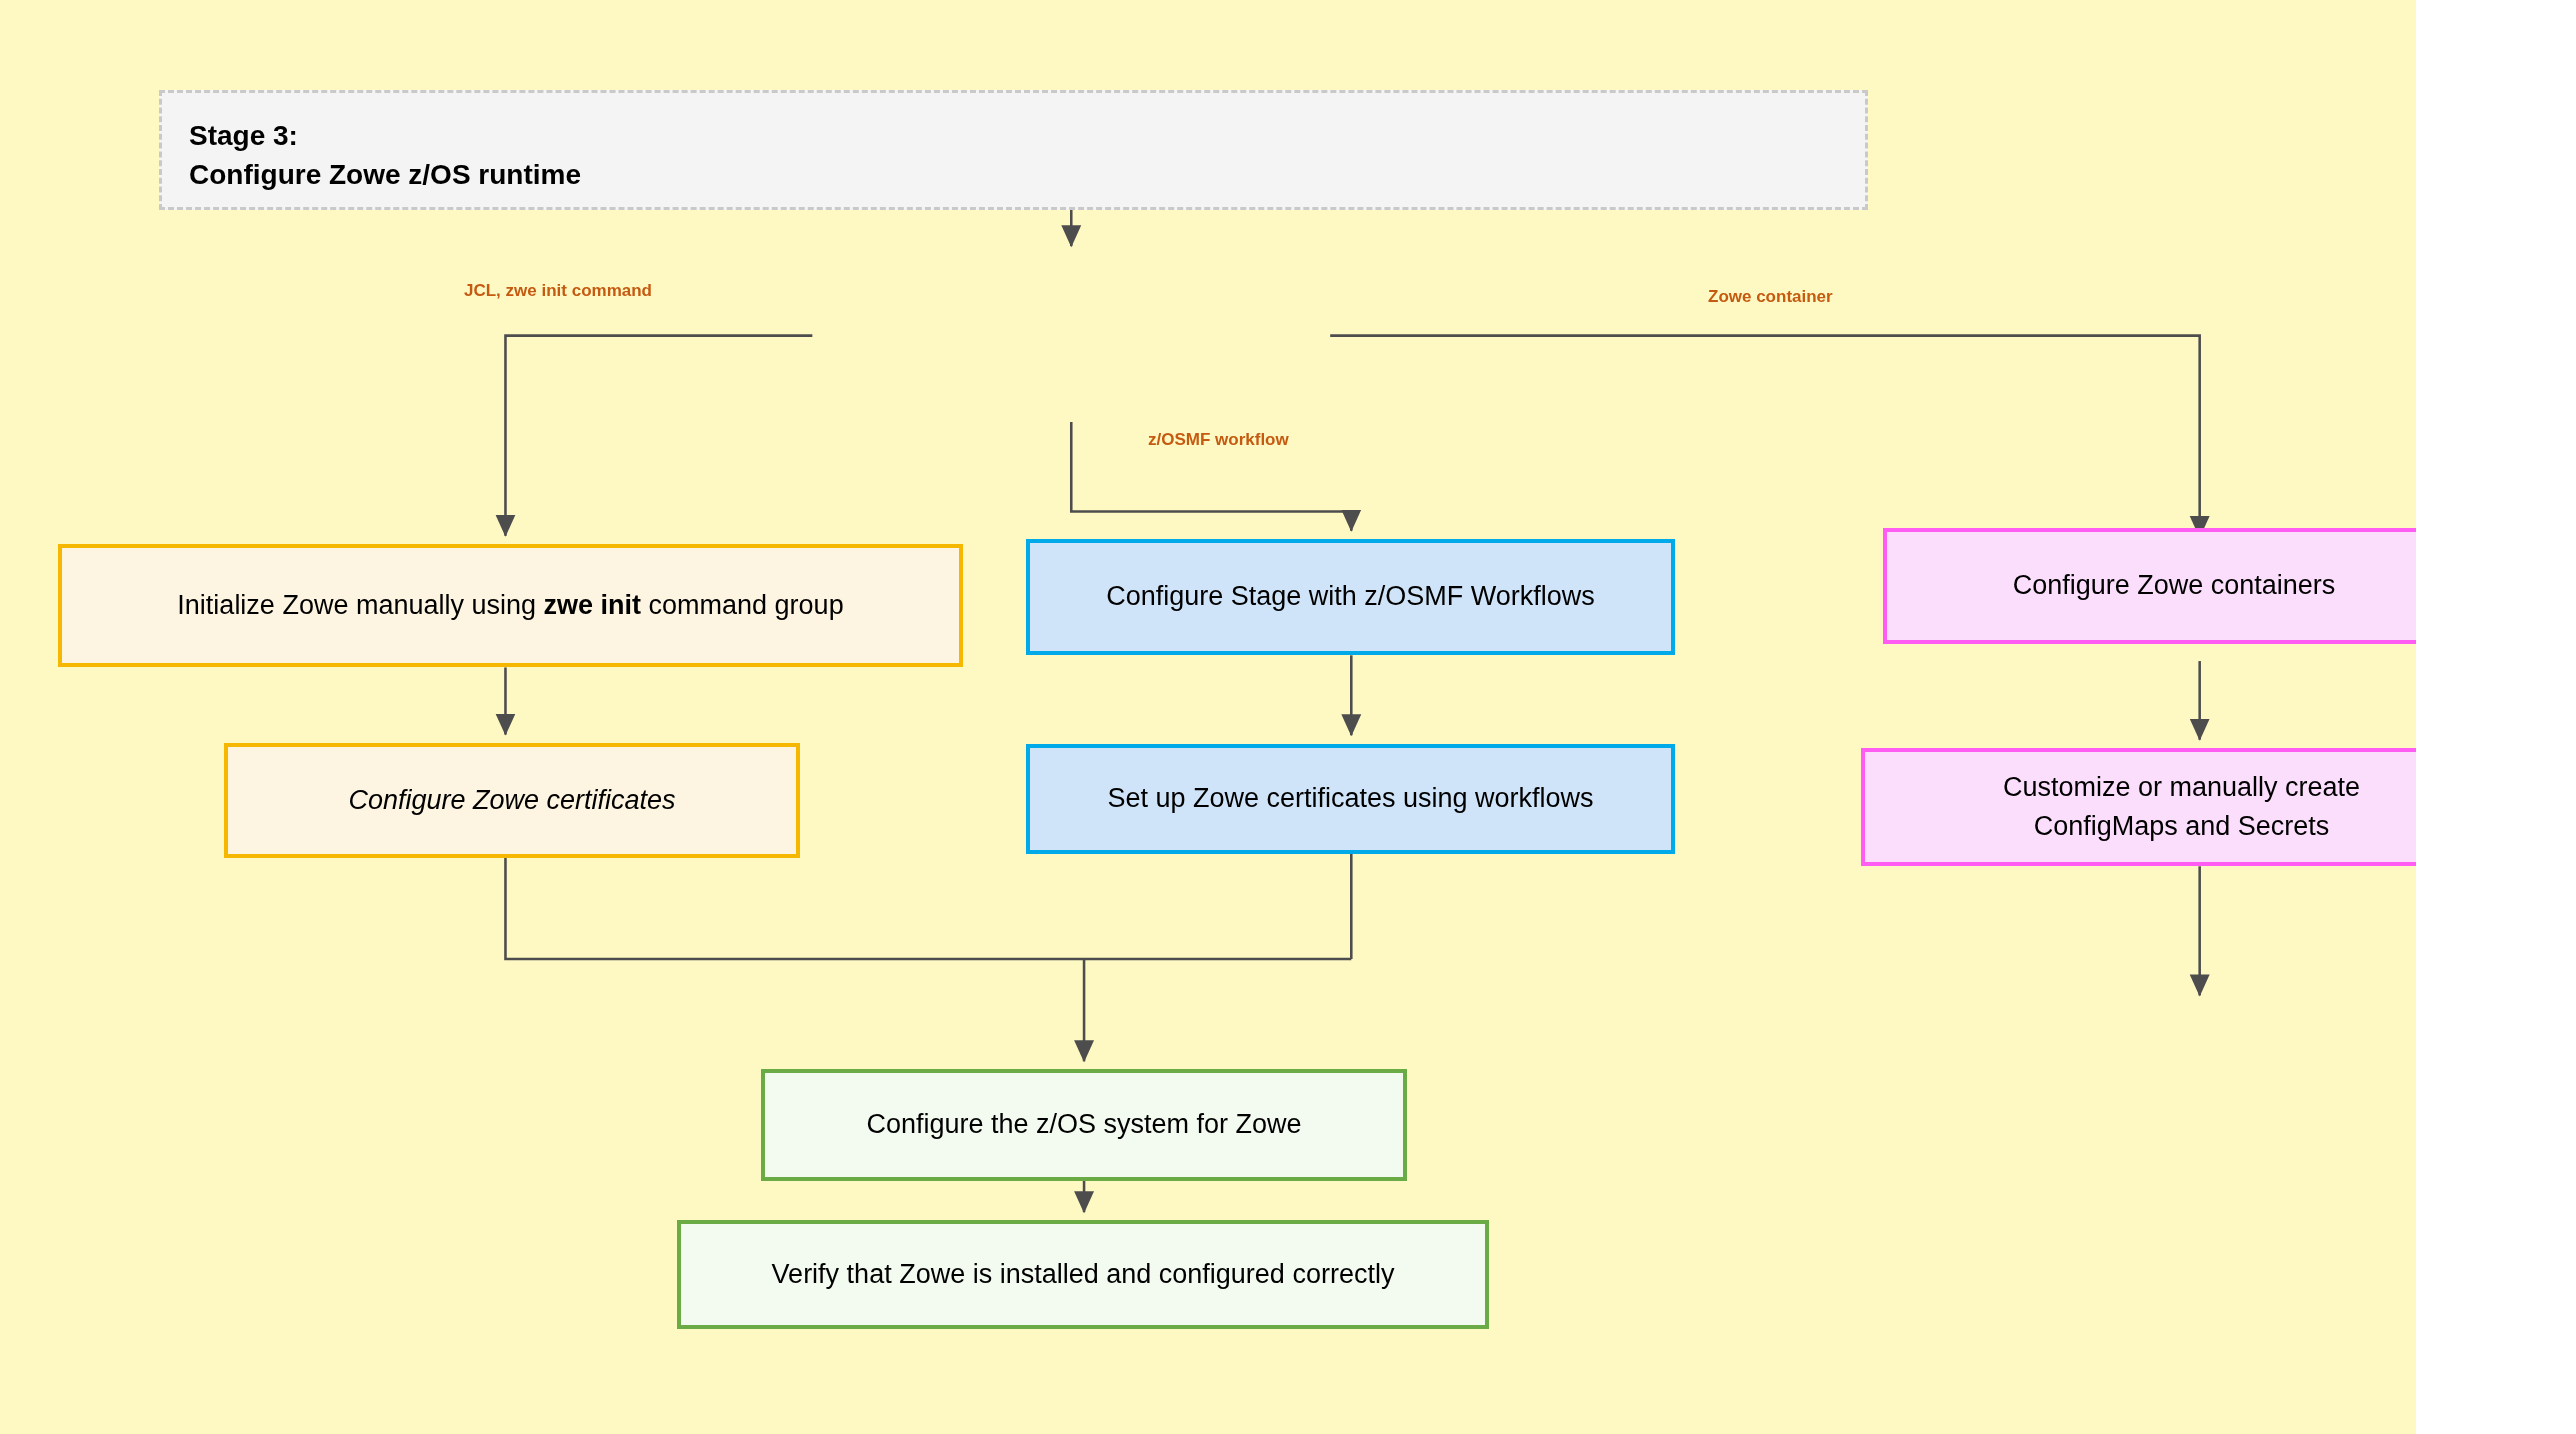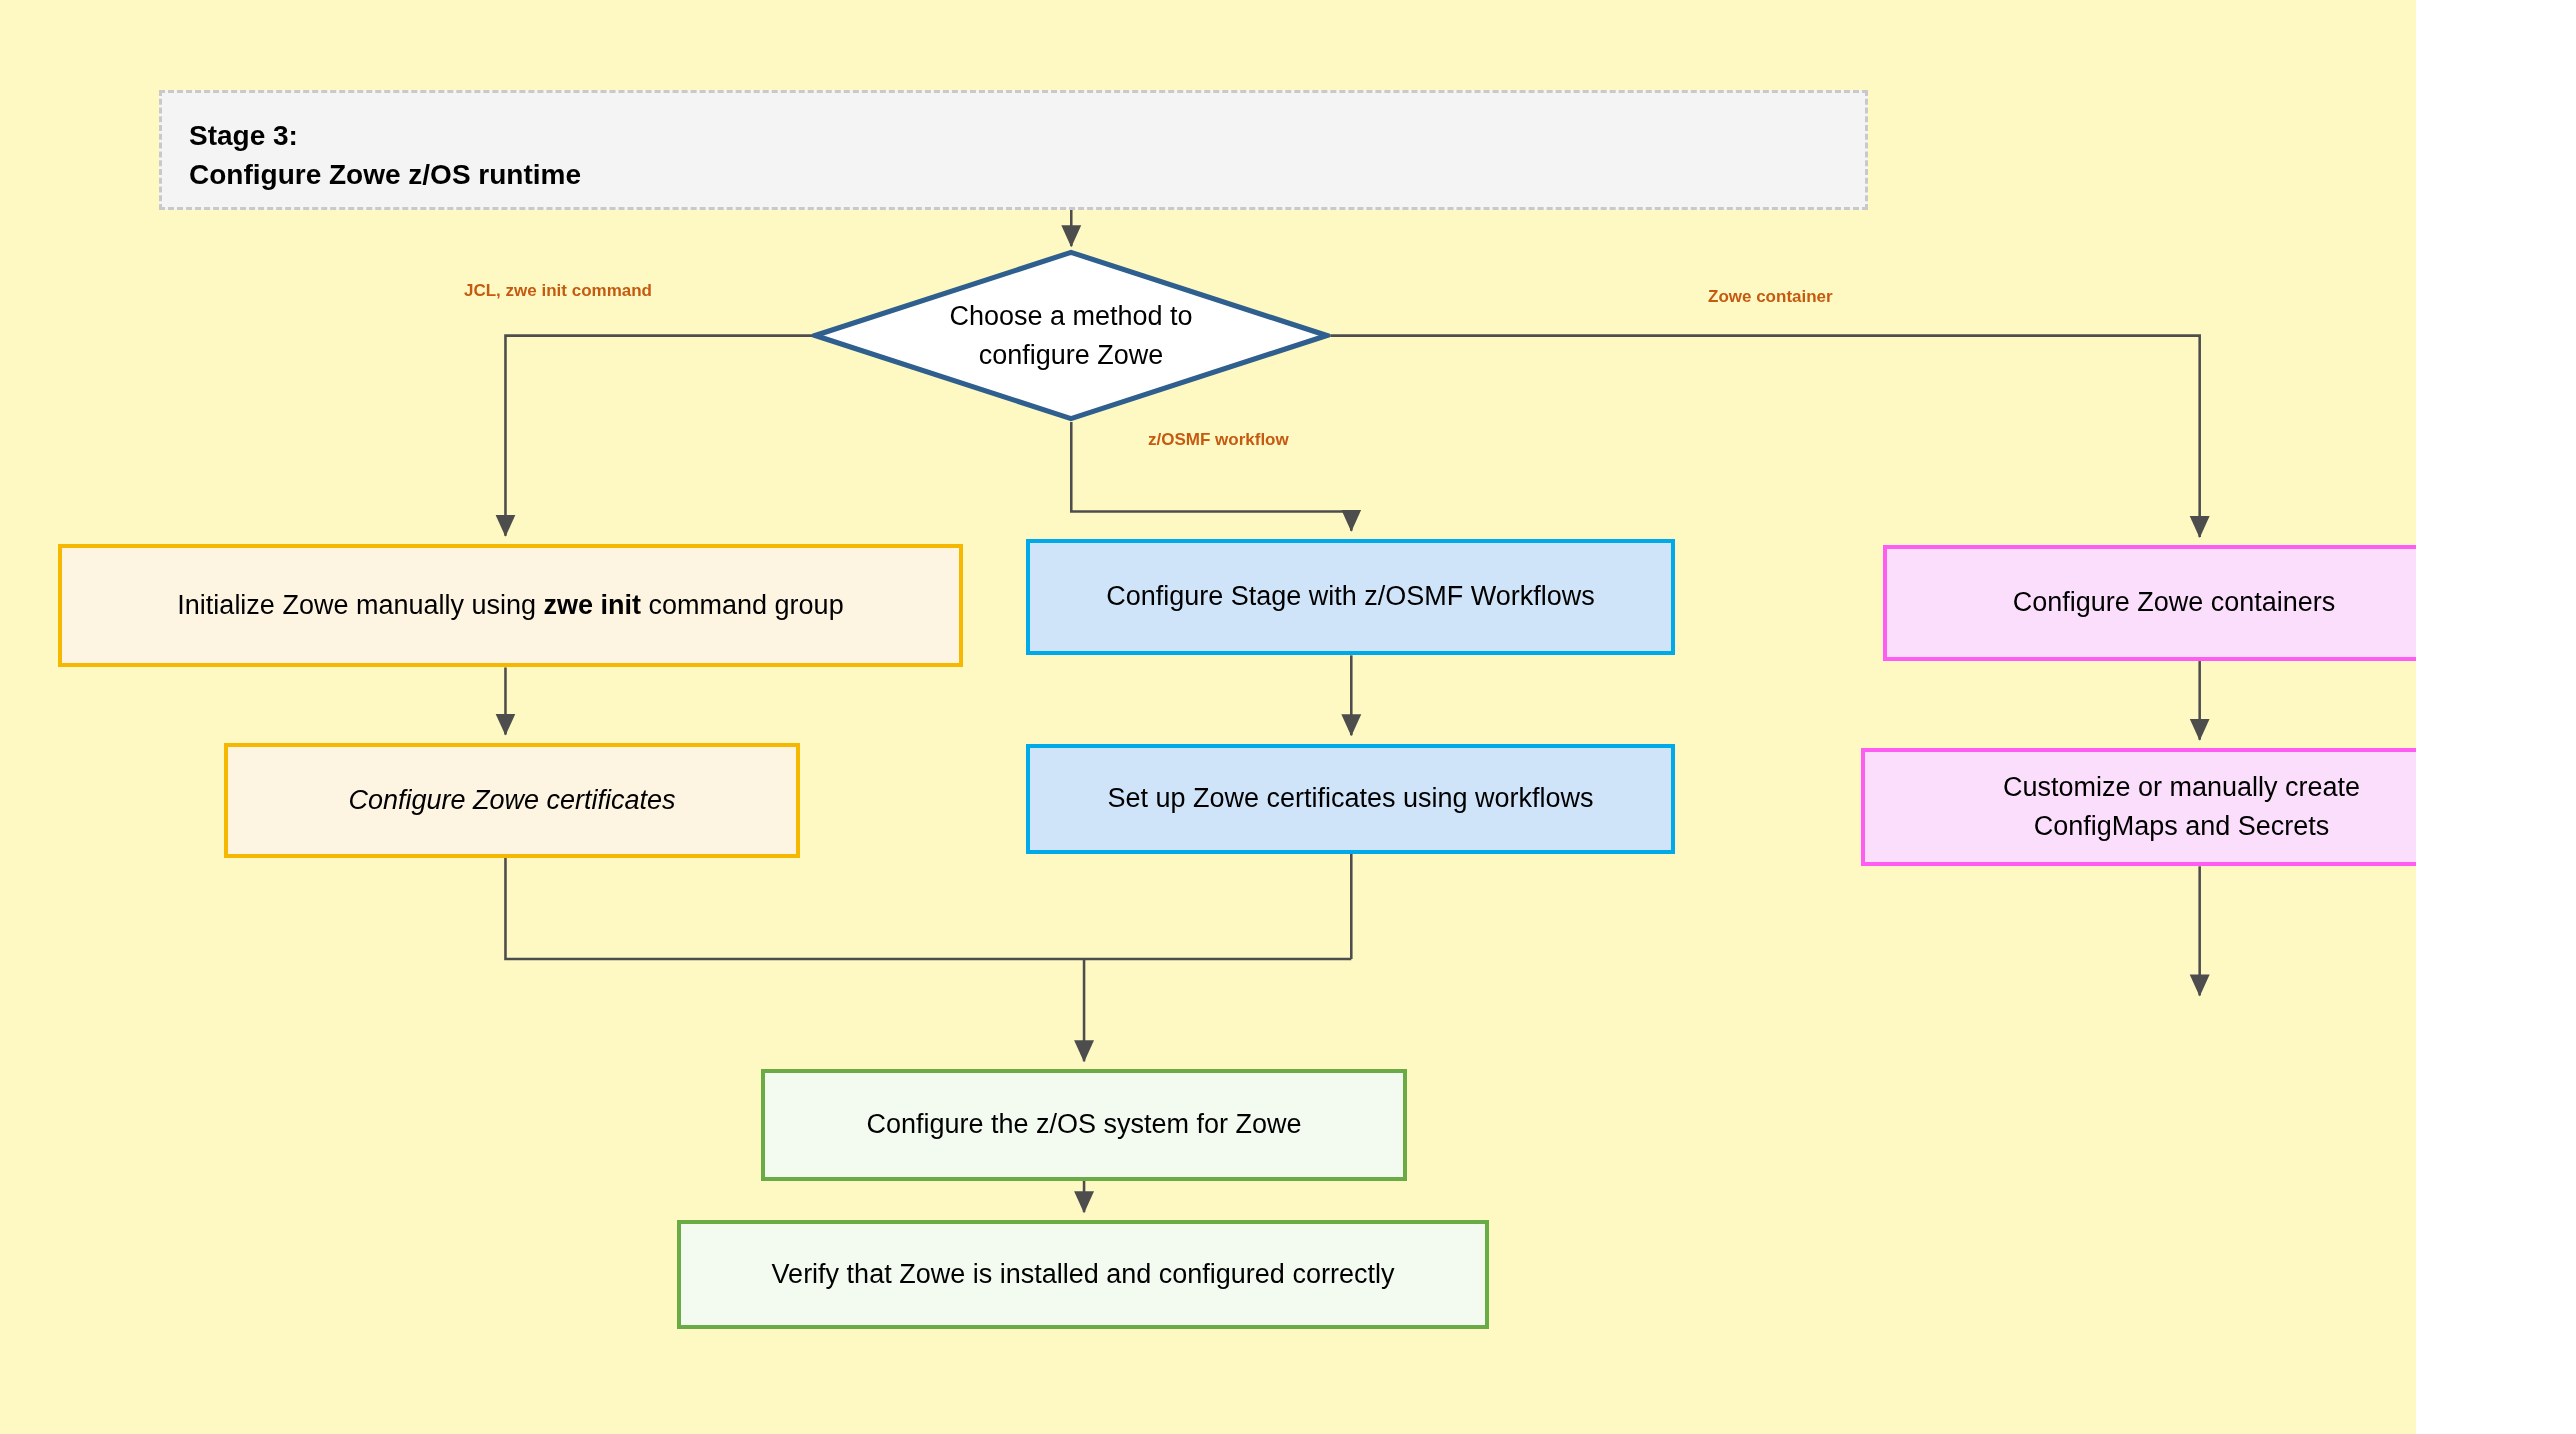--- a/index.html
+++ b/index.html
@@ -111,21 +111,21 @@
   .node-pink   { background: #fbdefb; border-color: #ff5cf4; }
   .node-green  { background: #f3fbf1; border-color: #6aab46; }
 
   
   .n-init  { left: 58px;   top: 544px;  width: 905px; height: 123px; }
   .n-cert  { left: 224px;  top: 743px; width: 576px;  height: 115px; font-style: italic; }
   
   .n-wf    { left: 1026px; top: 539px;  width: 649px; height: 116px; }
   .n-wfc   { left: 1026px; top: 744px; width: 649px; height: 110px; }
   
-  .n-cfg   { left: 1883px; top: 545px;  width: 582px;  height: 116px; }
+  .n-cfg   { left: 1883px; top: 528px;  width: 582px;  height: 116px; }
   .n-cms   { left: 1861px; top: 748px; width: 641px; height: 118px; }
   .n-apply { left: 1861px; top: 1004px; width: 641px; height: 115px; }
   
   .n-zos   { left: 761px; top: 1069px; width: 646px; height: 112px; }
   .n-verif { left: 677px; top: 1220px; width: 812px; height: 109px; }
 </style>
 </head>
 <body>
 
 <div id="canvas">
@@ -160,27 +160,20 @@
 
       <path d="M1695,1847 L1695,1896" marker-end="url(#arrowhead)"></path>
     </g>
   </svg>
 
   <div class="stage-header">
     <div class="stage-header-text">Stage 3:
 Configure Zowe z/OS runtime</div>
   </div>
 
-  <div class="diamond-wrap">
-    <svg width="518" height="173" viewBox="0 0 810 270" xmlns="http://www.w3.org/2000/svg">
-      <polygon points="405,5 805,135 405,265 5,135" fill="#ffffff" stroke="#2f5f8f" stroke-width="8"></polygon>
-    </svg>
-    <div class="diamond-label">Choose a method to
-configure Zowe</div>
-  </div>
 
   <div class="branch-label branch-jcl">JCL, zwe init command</div>
   <div class="branch-label branch-zosmf">z/OSMF workflow</div>
   <div class="branch-label branch-cont">Zowe container</div>
 
   <div class="node node-yellow n-init">
     <span><span>Initialize Zowe manually using </span><b>zwe init</b><span> command group</span></span>
   </div>
 
   <div class="node node-yellow n-cert">Configure Zowe certificates</div>

